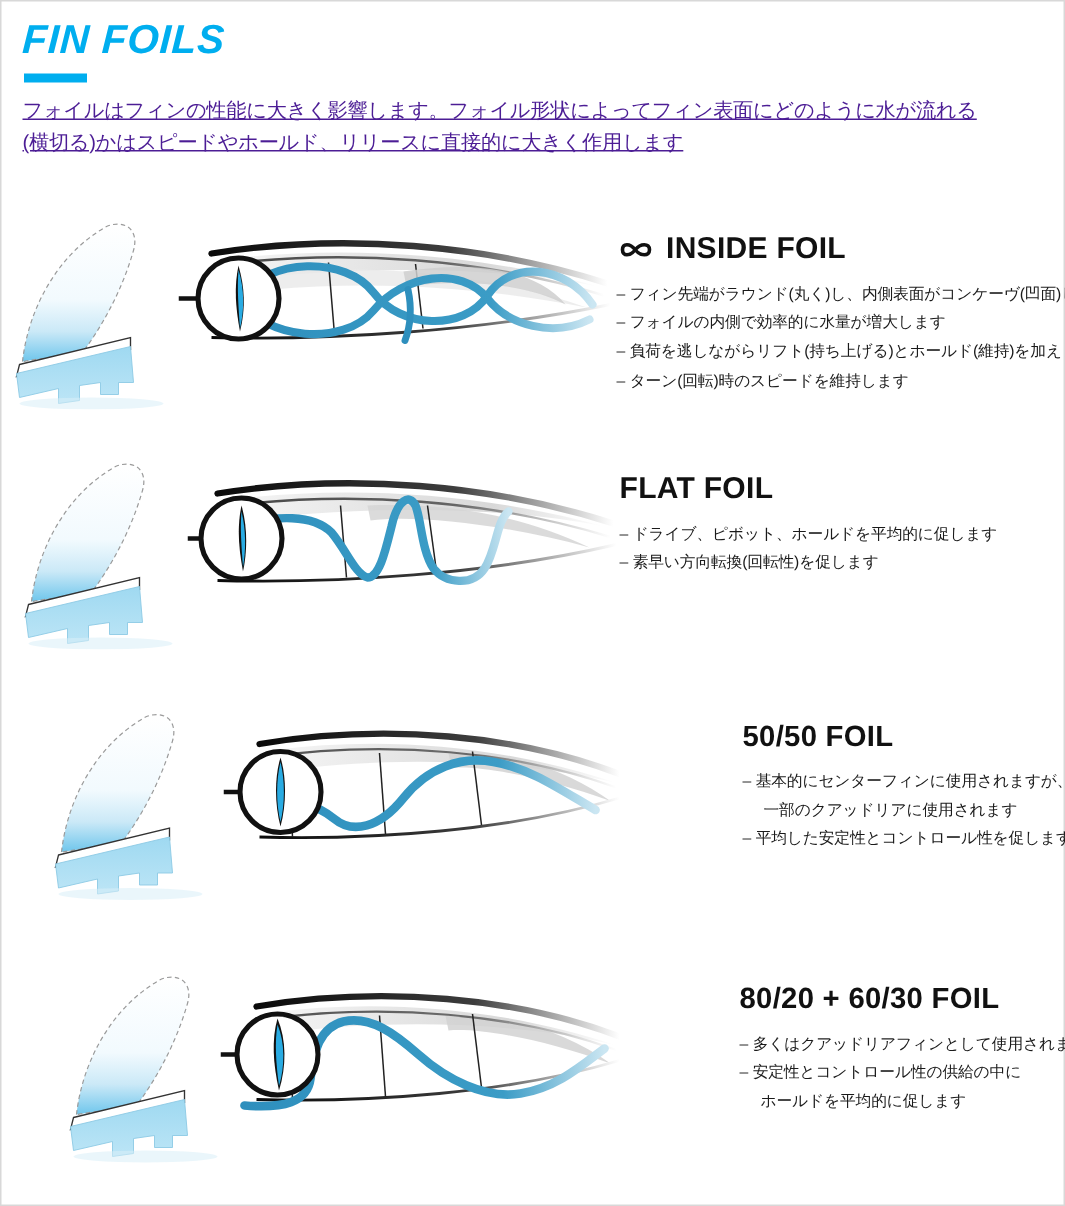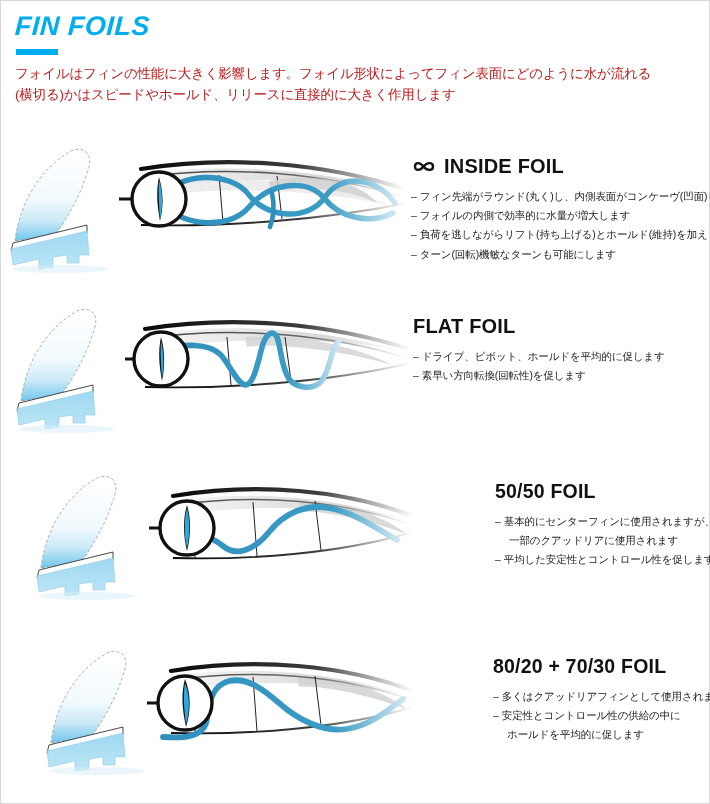--- a/index.html
+++ b/index.html
@@ -45,23 +45,24 @@
     width: 42px;
     height: 6px;
     background: #00aeef;
     margin-top: 9px;
     margin-left: 1px;
   }
   .intro {
     margin-top: 9px;
     font-size: 13.5px;
     line-height: 1.55;
-    color: #b91c1c;
+    color: #4c1d95;
     width: 680px;
     letter-spacing: -0.2px;
+    text-decoration: underline;
   }
 
   
   .row {
     position: absolute;
     left: 0;
     width: 574px;
     height: 160px;
   }
   .row-1 { top: 140px; }
@@ -212,21 +213,21 @@
       <div class="foil-heading">
         <svg class="infinity-icon" viewBox="0 0 26 15">
           <path d="M4 7.5 C4 3 9 3 12.5 7.5 C16 12 22 12 22 7.5 C22 3 16 3 12.5 7.5 C9 12 4 12 4 7.5 Z" fill="none" stroke="#111" stroke-width="2.4"></path>
         </svg>
         <span>INSIDE FOIL</span>
       </div>
       <ul class="bullets">
         <li><span class="dash">–</span><span>フィン先端がラウンド(丸く)し、内側表面がコンケーヴ(凹面)しています</span></li>
         <li><span class="dash">–</span><span>フォイルの内側で効率的に水量が増大します</span></li>
         <li><span class="dash">–</span><span>負荷を逃しながらリフト(持ち上げる)とホールド(維持)を加えます</span></li>
-        <li><span class="dash">–</span><span>ターン(回転)機敏なターンも可能にします</span></li>
+        <li><span class="dash">–</span><span>ターン(回転)時のスピードを維持します</span></li>
       </ul>
     </div>
   </div>
 
   <div class="row row-2 r2">
 
     <svg class="fin-art" width="120" height="130" viewBox="0 0 120 130">
       <path d="M6 98 C10 62 30 26 62 8 C74 3 84 10 80 24 C72 52 58 76 46 92 Z" fill="url(#finG1)" stroke="#9a9a9a" stroke-width="0.8" stroke-dasharray="3,2.2"></path>
       <path d="M4 100 L78 82 L78 90 L2 108 Z" fill="#ffffff" stroke="#333" stroke-width="0.9"></path>
       <path d="M2 106 L78 88 L80 112 L70 112 L70 120 L58 120 L58 112 L44 114 L44 124 L30 126 L30 116 L4 122 Z" fill="url(#finBase1)" stroke="#8cc9e4" stroke-width="0.6"></path>
@@ -317,21 +318,21 @@
       <path d="M168 29 L174 78" stroke="#222" stroke-width="1" fill="none"></path>
       <path d="M16 90 C42 92 58 88 60 72 C62 54 66 38 82 34 C100 30 116 42 132 56 C150 72 176 86 200 82 C224 78 240 64 256 52" stroke="url(#flowfade1)" stroke-width="5.8" fill="none" stroke-linecap="round"></path>
       <line x1="0" y1="56" x2="10" y2="56" stroke="#111" stroke-width="3"></line>
       <circle cx="38" cy="56" r="27" fill="#ffffff" stroke="#111" stroke-width="3.4"></circle>
       <path d="M38 32 C44 46 44 64 39 80 C35 62 34 46 38 32 Z" fill="#111"></path>
       <path d="M38 36 C43 48 43 64 39 77 C37 62 36 48 38 36 Z" fill="#29ABE2"></path>
     </svg>
 
     <div class="textblock">
       <div class="foil-heading">
-        <span>80/20 + 70/30 FOIL</span>
+        <span>80/20 + 60/30 FOIL</span>
       </div>
       <ul class="bullets">
         <li><span class="dash">–</span><span>多くはクアッドリアフィンとして使用されます</span></li>
         <li><span class="dash">–</span><span>安定性とコントロール性の供給の中に</span></li>
         <li class="cont"><span>ホールドを平均的に促します</span></li>
       </ul>
     </div>
   </div>
 
 </div>

